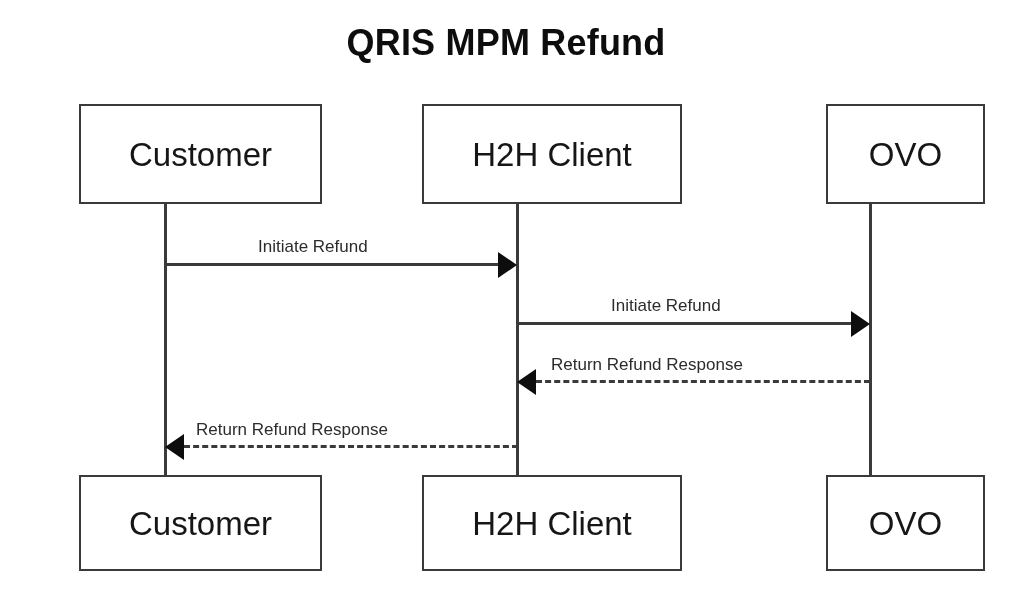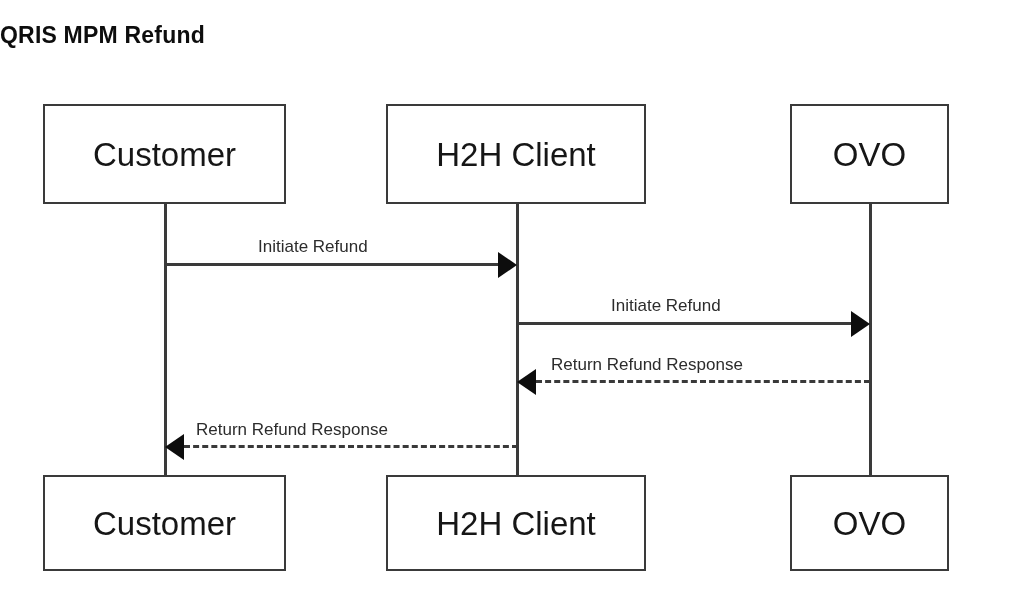--- a/index.html
+++ b/index.html
@@ -17,35 +17,36 @@
     width: 1012px;
     height: 594px;
     background: #ffffff;
     overflow: hidden;
   }
   #diagram-title {
     position: absolute;
     left: 0;
     top: 22px;
     width: 1012px;
-    text-align: left;
-    font-size: 23px;
+    text-align: center;
+    font-size: 36px;
     font-weight: bold;
     letter-spacing: 0.2px;
     color: #0d0d0d;
     font-family: "Liberation Sans", sans-serif;
   }
   .actor-box {
     position: absolute;
     box-sizing: border-box;
     background: #ffffff;
     border: 2px solid #3a3a3a;
     display: flex;
     align-items: center;
     justify-content: center;
+    margin-left: 36px;
   }
   .actor-label {
     font-size: 33px;
     font-weight: normal;
     color: #161616;
     line-height: 1;
     white-space: nowrap;
     font-family: "Liberation Sans", sans-serif;
   }
   .lifeline {

